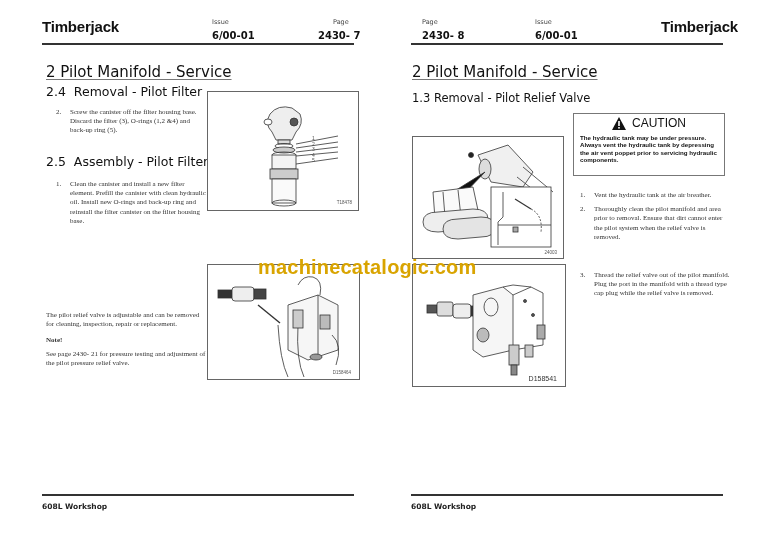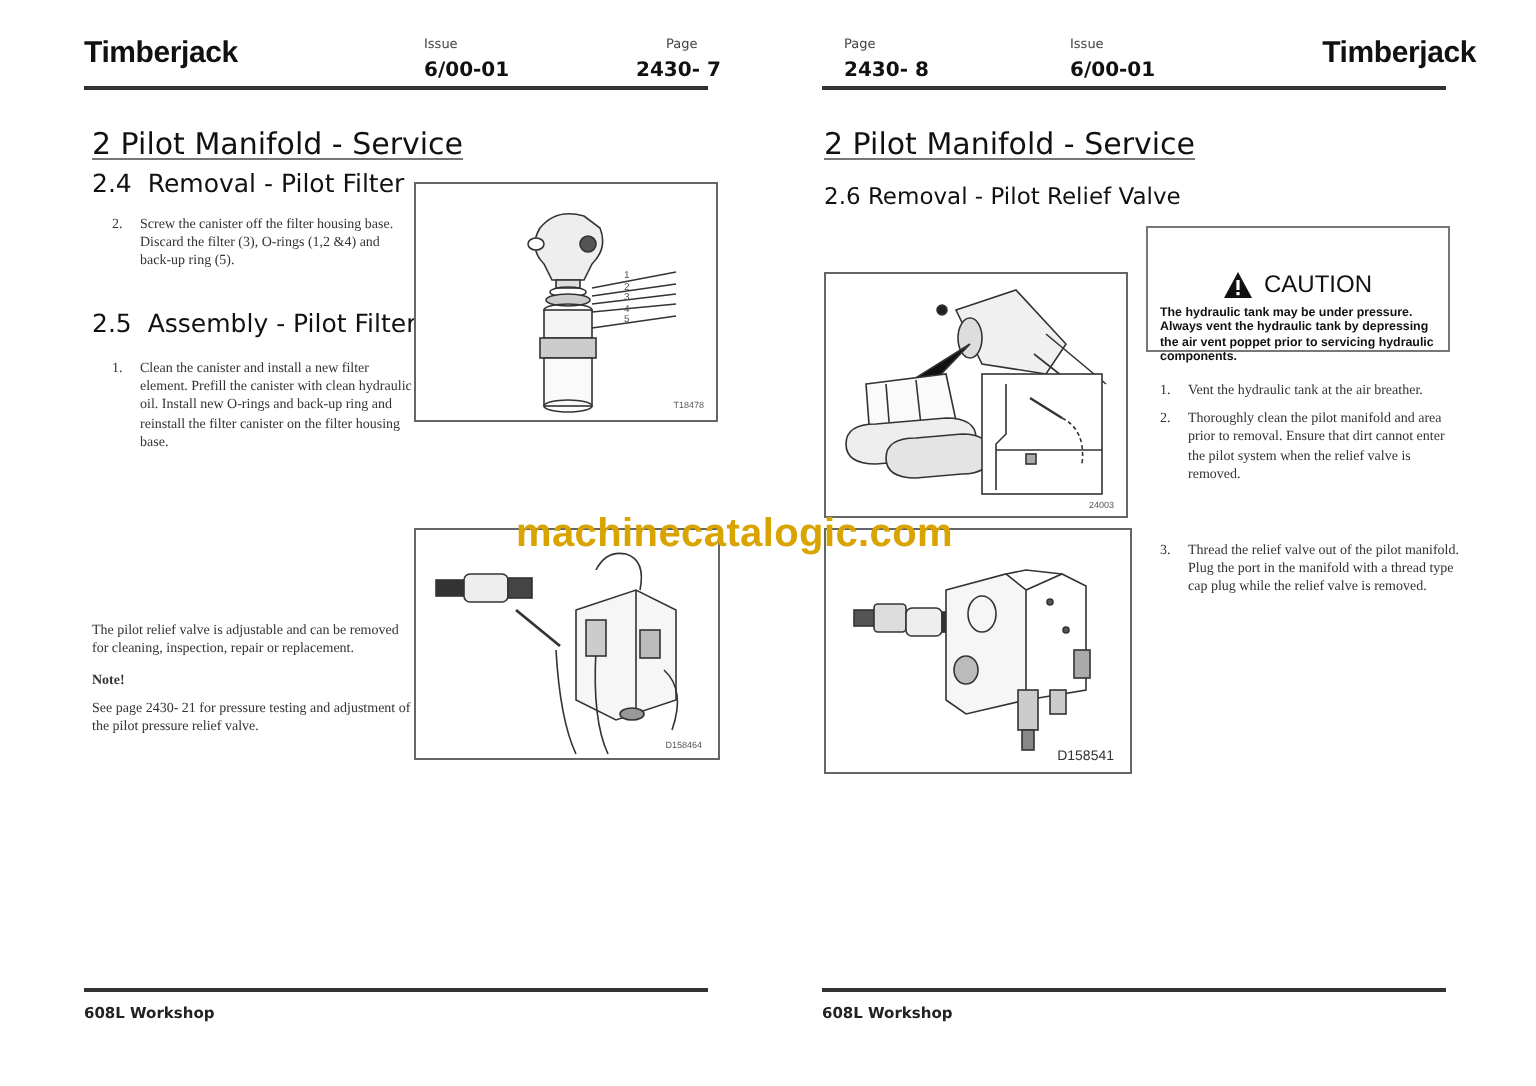--- a/index.html
+++ b/index.html
@@ -12,21 +12,21 @@
   .rule { position:absolute; height:2px; background:#333; }
   .h-chapter { font-family:"DejaVu Sans", sans-serif; font-size:15px; color:#111; text-decoration:underline; text-decoration-color:#777; text-underline-offset:2px; white-space:nowrap; }
   .h-section { font-family:"DejaVu Sans", sans-serif; font-size:12.5px; color:#111; white-space:nowrap; }
   .h-section-sm { font-family:"DejaVu Sans", sans-serif; font-size:11.5px; color:#111; white-space:nowrap; }
   .body-text { font-family:"Liberation Serif", serif; font-size:7px; line-height:9.2px; color:#333; }
   .step { display:flex; }
   .step .num { width:14px; flex:none; }
   .figure { position:absolute; border:1px solid #666; background:#fff; }
   .fig-id { position:absolute; font-family:"Liberation Sans", sans-serif; font-size:4.5px; color:#555; }
   .caution-box { position:absolute; border:1px solid #777; background:#fff; }
-  .caution-title { font-family:"Liberation Sans", sans-serif; font-size:12px; color:#111; display:flex; align-items:center; justify-content:center; gap:6px; margin-top:21px; }
+  .caution-title { font-family:"Liberation Sans", sans-serif; font-size:12px; color:#111; display:flex; align-items:center; justify-content:center; gap:6px; margin-top:2px; }
   .caution-text { font-family:"Liberation Sans", sans-serif; font-size:6.2px; font-weight:bold; line-height:7.4px; color:#111; margin:4px 0 0 6px; }
   .footer { font-family:"DejaVu Sans", sans-serif; font-size:7.5px; font-weight:bold; color:#222; text-align:left; }
   .watermark { position:absolute; left:258px; top:256px; font-family:"Liberation Sans", sans-serif; font-weight:bold; font-size:20px; color:#d9a400; letter-spacing:0.2px; white-space:nowrap; }
 </style>
 </head>
 <body>
 
 <div class="page" style="left:0;width:384px;">
   <div class="abs brand" style="left:42px;top:18px;">Timberjack</div>
   <div class="abs meta-label" style="left:212px;top:18px;">Issue</div>
@@ -119,21 +119,21 @@
 
 <div class="page" style="left:384px;width:384px;">
   <div class="abs meta-label" style="left:38px;top:18px;">Page</div>
   <div class="abs meta-value" style="left:38px;top:30px;">2430- 8</div>
   <div class="abs meta-label" style="left:151px;top:18px;">Issue</div>
   <div class="abs meta-value" style="left:151px;top:30px;">6/00-01</div>
   <div class="abs brand" style="right:30px;top:18px;">Timberjack</div>
   <div class="rule" style="left:27px;top:43px;width:312px;"></div>
 
   <div class="abs h-chapter" style="left:28px;top:63px;">2  Pilot Manifold - Service</div>
-  <div class="abs h-section-sm" style="left:28px;top:91px;">2.6  Removal - Pilot Relief Valve</div>
+  <div class="abs h-section-sm" style="left:28px;top:91px;">1.3  Removal - Pilot Relief Valve</div>
 
   <div class="caution-box" style="left:189px;top:113px;width:150px;height:61px;">
     <div class="caution-title">
       <svg width="14" height="13" viewBox="0 0 14 13">
         <polygon points="7,0 14,13 0,13" fill="#111"></polygon>
         <rect x="6.2" y="4" width="1.6" height="5" fill="#fff"></rect>
         <rect x="6.2" y="10" width="1.6" height="1.6" fill="#fff"></rect>
       </svg>
       <span>CAUTION</span>
     </div>

